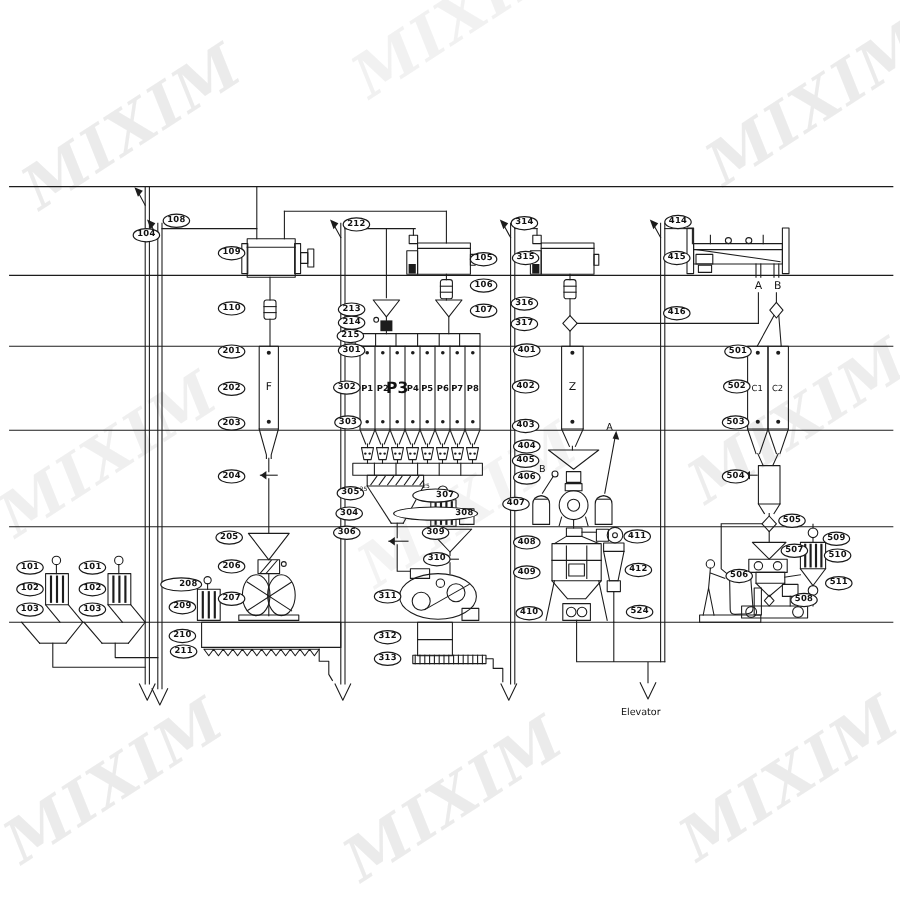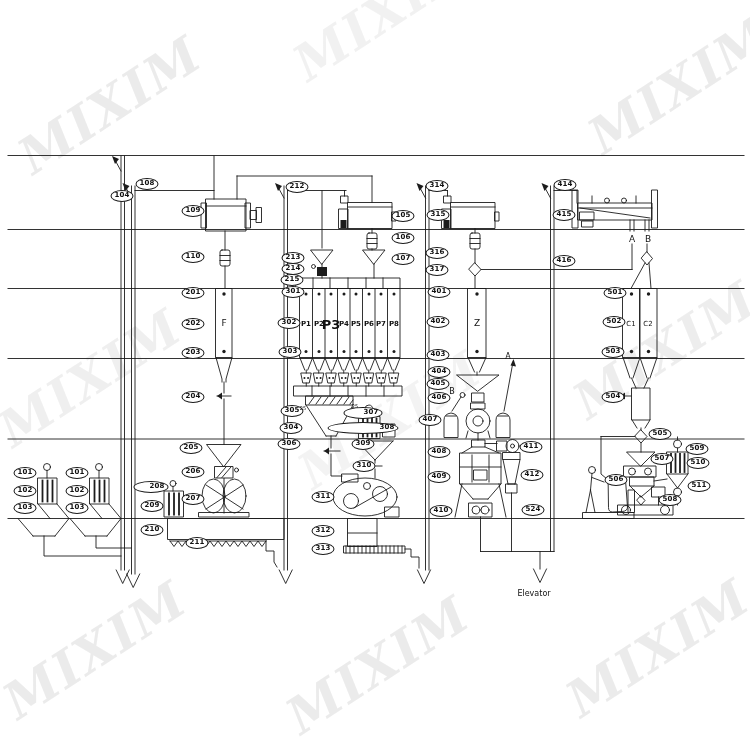--- a/index.html
+++ b/index.html
@@ -439,21 +439,21 @@
       <div class="tag" style="left: 193px; top: 293px;">201</div>
       <div class="tag" style="left: 193px; top: 324px;">202</div>
       <div class="tag" style="left: 193px; top: 353px;">203</div>
       <div class="tag" style="left: 193px; top: 397px;">204</div>
       <div class="tag" style="left: 191px; top: 448px;">205</div>
       <div class="tag" style="left: 193px; top: 472px;">206</div>
       <div class="tag" style="left: 193px; top: 499px;">207</div>
       <div class="tag" style="left: 151px; top: 487px; padding-left: 12px;">208</div>
       <div class="tag" style="left: 152px; top: 506px;">209</div>
       <div class="tag" style="left: 152px; top: 530px;">210</div>
-      <div class="tag" style="left: 153px; top: 543px; margin-left: 44px;">211</div>
+      <div class="tag" style="left: 153px; top: 543px;">211</div>
       <div class="tag" style="left: 297px; top: 187px;">212</div>
       <div class="tag" style="left: 403px; top: 216px;">105</div>
       <div class="tag" style="left: 403px; top: 238px;">106</div>
       <div class="tag" style="left: 403px; top: 259px;">107</div>
       <div class="tag" style="left: 293px; top: 258px;">213</div>
       <div class="tag" style="left: 293px; top: 269px;">214</div>
       <div class="tag" style="left: 292px; top: 280px;">215</div>
       <div class="tag" style="left: 293px; top: 292px;">301</div>
       <div class="tag" style="left: 289px; top: 323px;">302</div>
       <div class="tag" style="left: 290px; top: 352px;">303</div>

